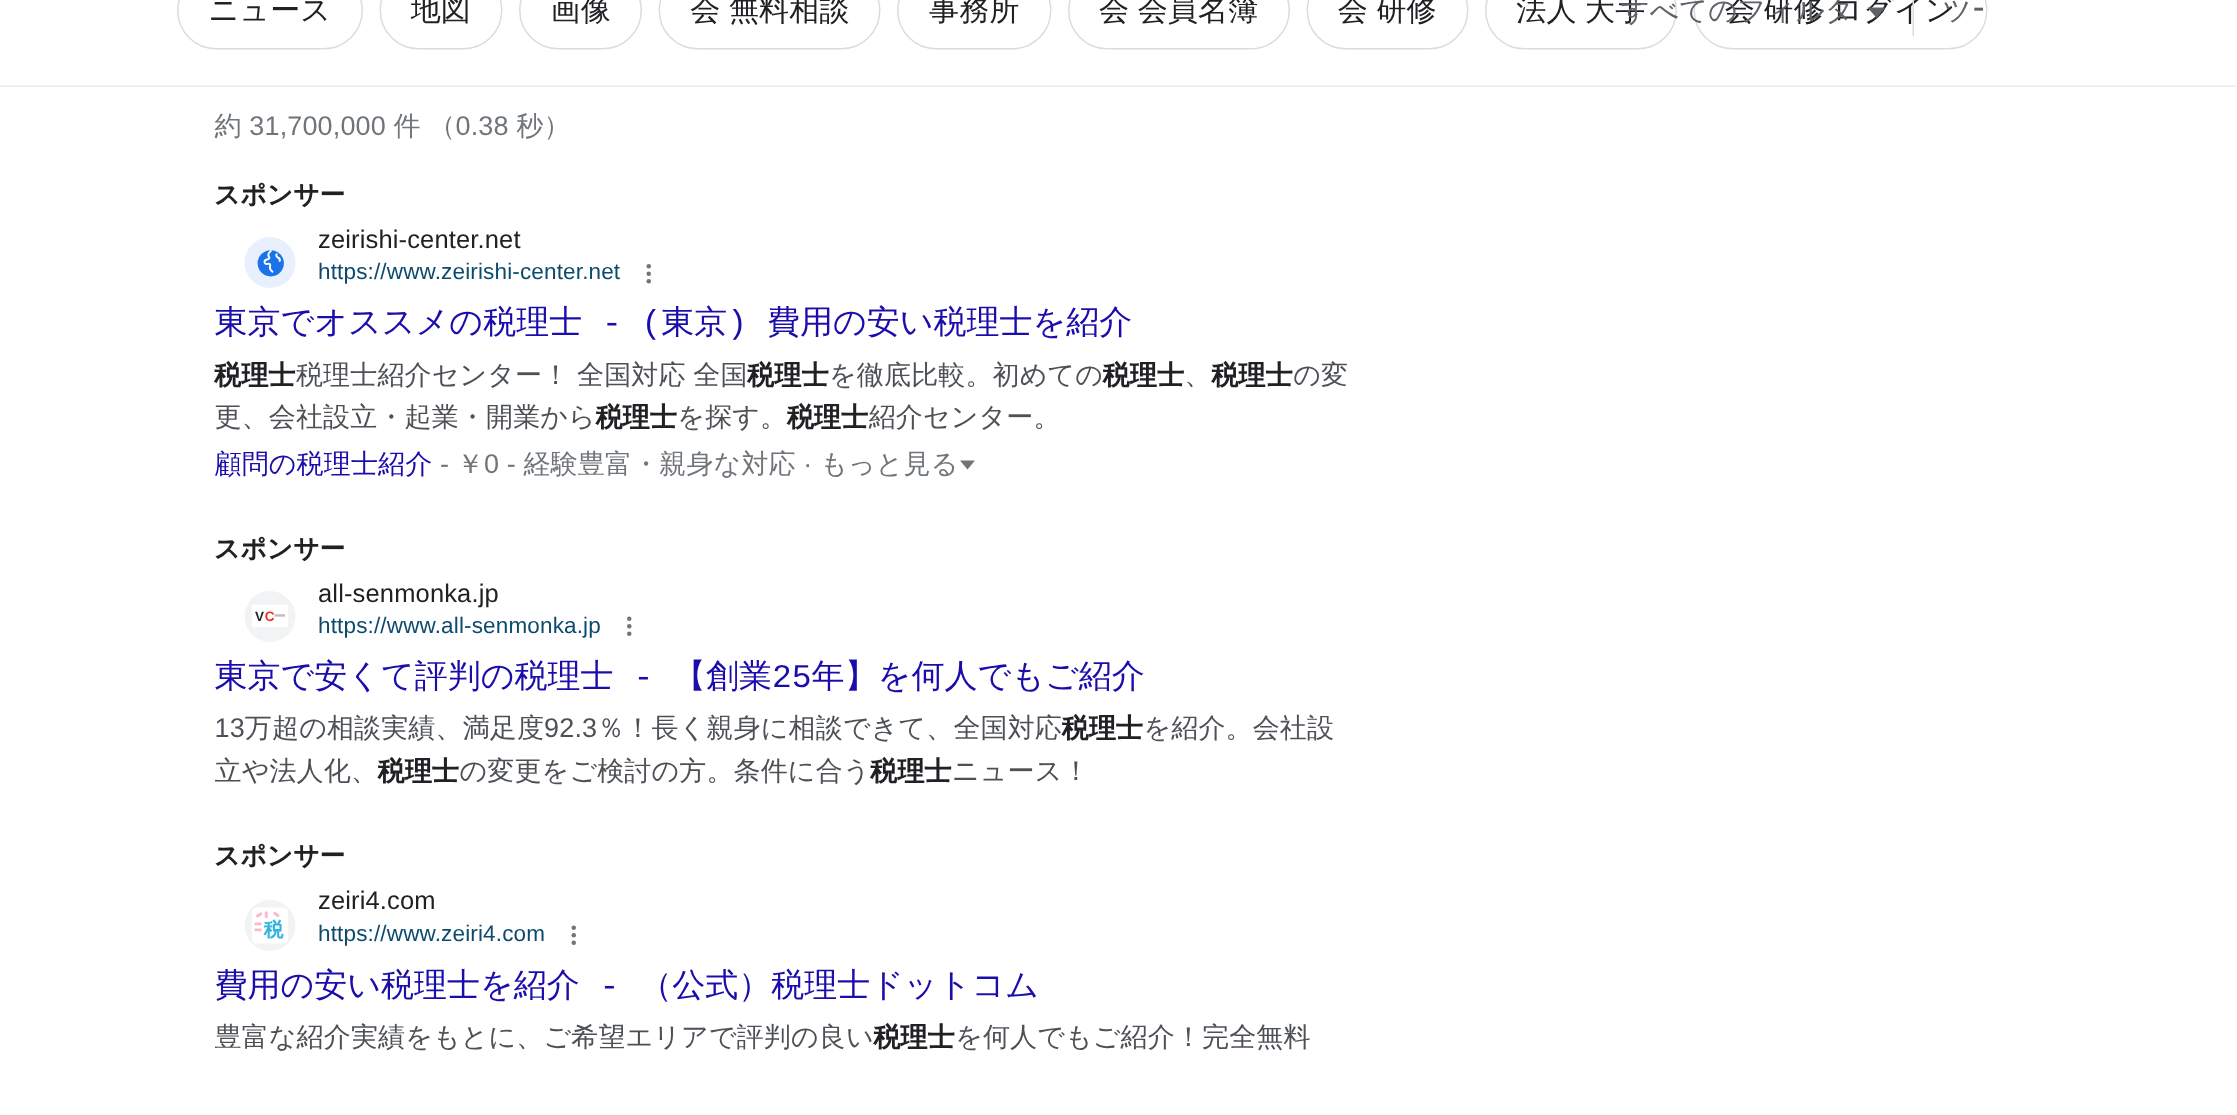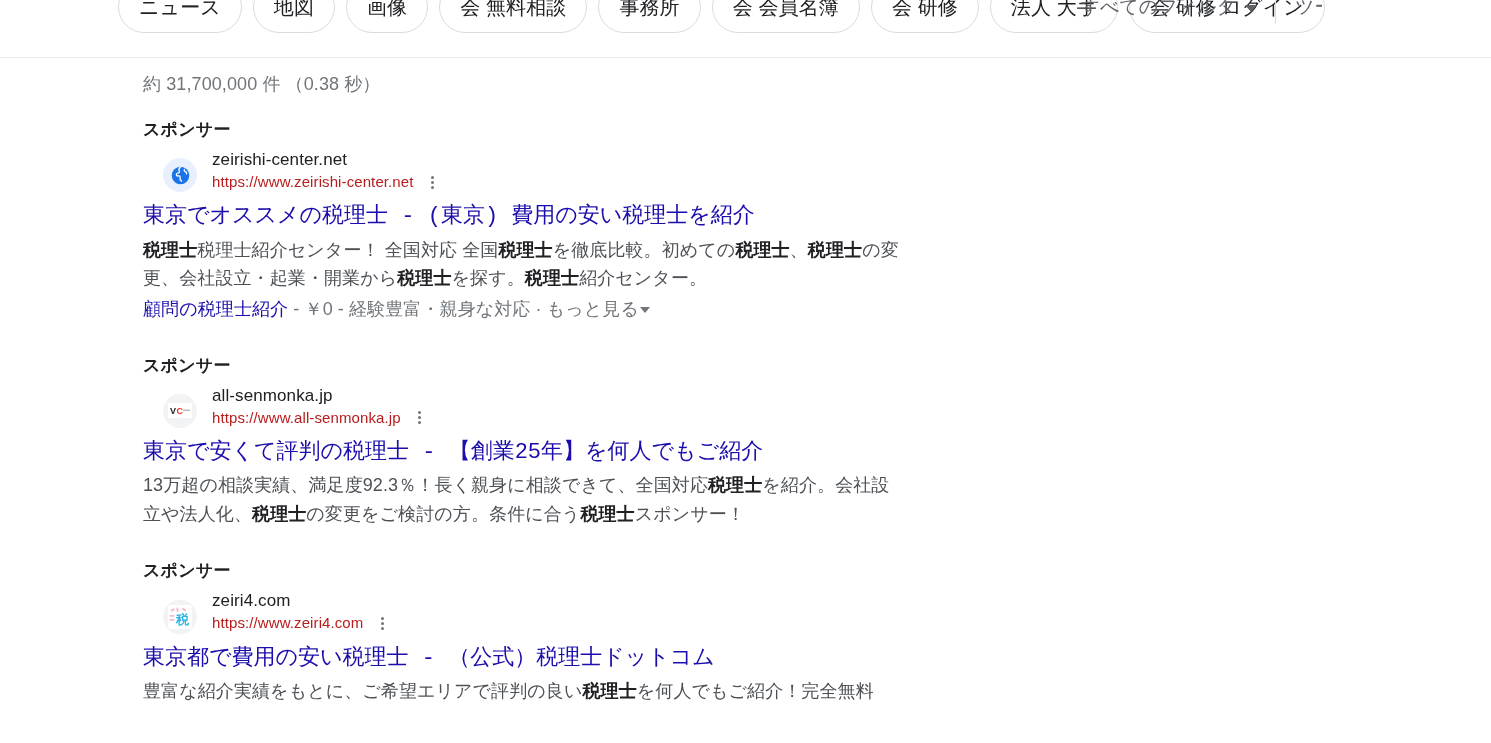--- a/index.html
+++ b/index.html
@@ -148,21 +148,21 @@
   .site-meta { display: flex; flex-direction: column; justify-content: center; }
   .site-name {
     font-size: 17px;
     color: #202124;
     line-height: 1.35;
     letter-spacing: .1px;
   }
   .url-row { display: flex; align-items: center; }
   .site-url {
     font-size: 15px;
-    color: #b91c1c;
+    color: #0c4a6e;
     line-height: 1.35;
     letter-spacing: .1px;
   }
   .kebab {
     width: 20px;
     height: 20px;
     margin-left: 9px;
     display: flex;
     flex-direction: column;
     align-items: center;
@@ -312,21 +312,21 @@
             <span class="site-url">https://www.all-senmonka.jp</span>
             <div class="kebab">
               <i></i>
               <i></i>
               <i></i>
             </div>
           </div>
         </div>
       </div>
       <a class="ad-title">東京で安くて評判の税理士 - 【創業25年】を何人でもご紹介</a>
-      <p class="ad-desc"><span>13万超の相談実績、満足度92.3％！長く親身に相談できて、全国対応</span><b>税理士</b><span>を紹介。会社設立や法人化、</span><b>税理士</b><span>の変更をご検討の方。条件に合う</span><b>税理士</b><span>スポンサー！</span></p>
+      <p class="ad-desc"><span>13万超の相談実績、満足度92.3％！長く親身に相談できて、全国対応</span><b>税理士</b><span>を紹介。会社設立や法人化、</span><b>税理士</b><span>の変更をご検討の方。条件に合う</span><b>税理士</b><span>ニュース！</span></p>
     </div>
     <div class="ad-block">
       <div class="sponsor">スポンサー</div>
       <div class="site-row">
         <div class="favicon fav-white">
           <svg width="34" height="34" viewBox="0 0 34 34" aria-hidden="true">
             <rect x="5" y="5" width="24" height="24" rx="3" fill="#ffffff"></rect>
             <rect x="7.5" y="9" width="4.5" height="2" rx="1" fill="#f8b9cc" transform="rotate(-35 9.7 10)"></rect>
             <rect x="13.5" y="7.5" width="2" height="4.5" rx="1" fill="#f8b9cc"></rect>
             <rect x="19" y="8.5" width="4.5" height="2" rx="1" fill="#f8b9cc" transform="rotate(35 21 9.5)"></rect>
@@ -340,16 +340,16 @@
           <div class="url-row">
             <span class="site-url">https://www.zeiri4.com</span>
             <div class="kebab">
               <i></i>
               <i></i>
               <i></i>
             </div>
           </div>
         </div>
       </div>
-      <a class="ad-title">東京都で費用の安い税理士 - （公式）税理士ドットコム</a>
+      <a class="ad-title">費用の安い税理士を紹介 - （公式）税理士ドットコム</a>
       <p class="ad-desc"><span>豊富な紹介実績をもとに、ご希望エリアで評判の良い</span><b>税理士</b><span>を何人でもご紹介！完全無料</span></p>
     </div>
   </div>
 
 </body></html>

